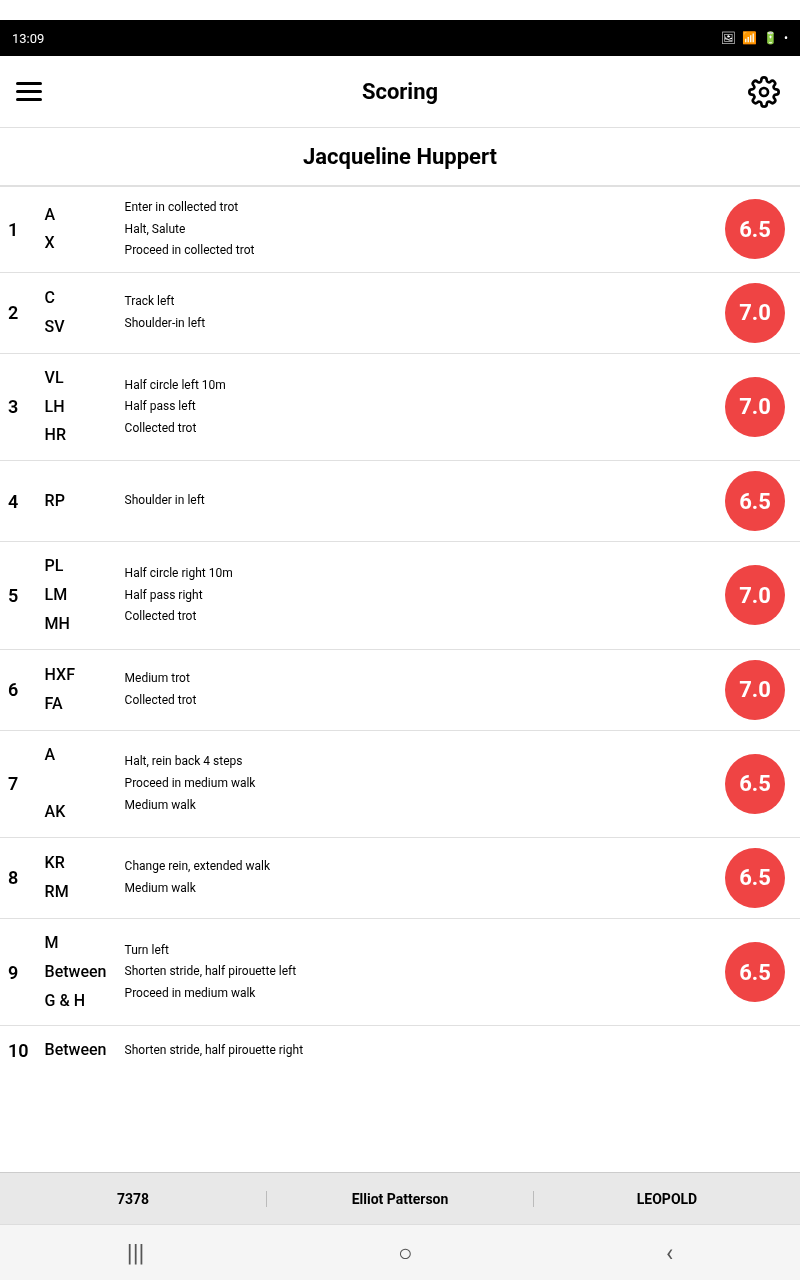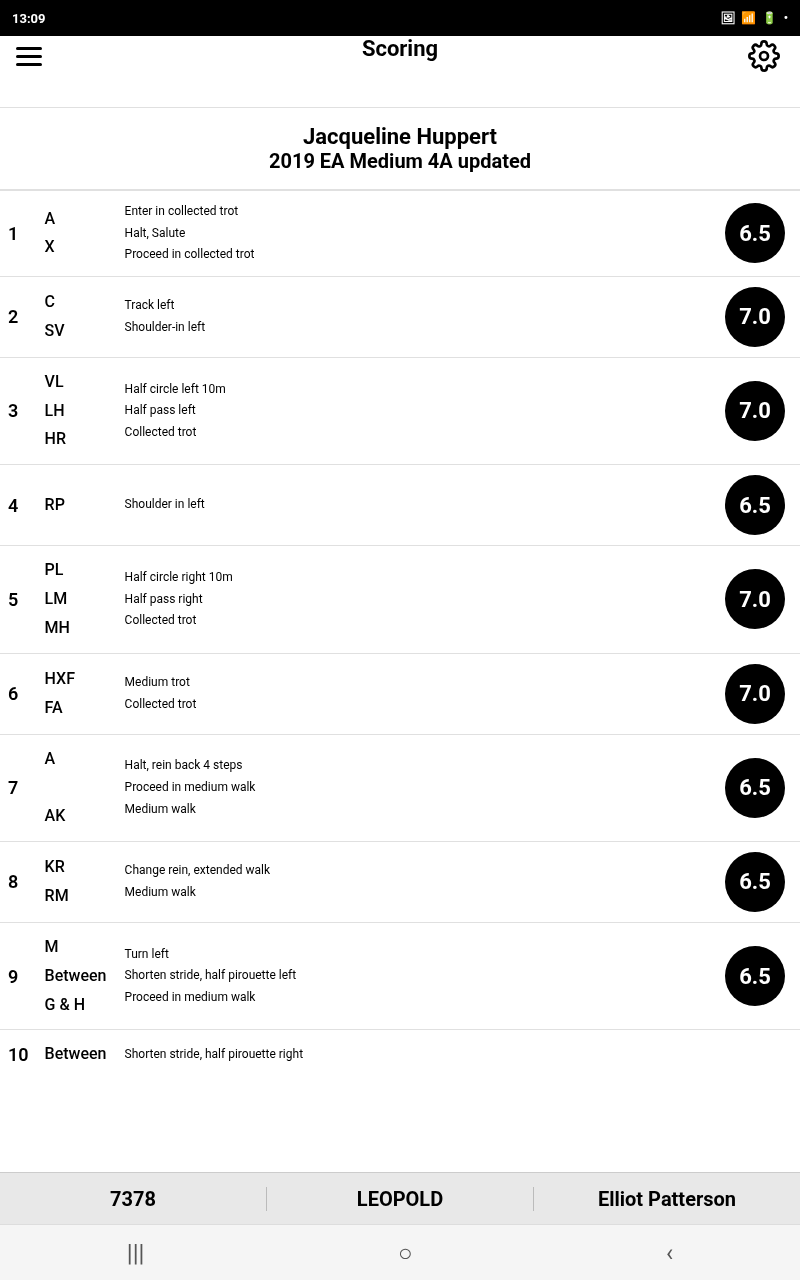--- a/index.html
+++ b/index.html
@@ -15,29 +15,31 @@
 
     
     .status-bar {
       background: #000;
       color: #fff;
       height: 36px;
       display: flex;
       align-items: center;
       padding: 0 12px;
       font-size: 13px;
-      font-weight: 700;
+      font-weight: 400;
+      margin-top: 20px;
     }
     .status-bar .time { flex: 1; }
     .status-icons { display: flex; gap: 6px; align-items: center; font-size: 12px; }
 
     
     .top-bar {
       height: 72px;
       display: flex;
+      align-items: center;
       padding: 0 16px;
       border-bottom: 1px solid #e0e0e0;
       background: #fff;
     }
     .hamburger-btn {
       width: 40px;
       height: 40px;
       display: flex;
       flex-direction: column;
       justify-content: center;
@@ -118,21 +120,21 @@
       line-height: 1.8;
       vertical-align: top;
       padding-top: 10px;
     }
     .score-cell {
       width: 90px;
       text-align: center;
       vertical-align: middle;
     }
     .score-badge {
-      background: #000000;
+      background: #ef4444;
       color: #fff;
       border-radius: 50%;
       width: 60px;
       height: 60px;
       display: inline-flex;
       align-items: center;
       justify-content: center;
       font-size: 22px;
       font-weight: 700;
     }
@@ -144,21 +146,21 @@
       width: 800px;
       background: #e8e8e8;
       display: flex;
       align-items: center;
       height: 52px;
       border-top: 1px solid #ccc;
     }
     .bottom-info .bi-segment {
       flex: 1;
       text-align: center;
-      font-size: 20px;
+      font-size: 14px;
       font-weight: 700;
     }
     .bottom-info .bi-segment:not(:last-child) {
       border-right: 1px solid #bbb;
     }
 
     
     .nav-bar {
       position: fixed;
       bottom: 0;
@@ -208,21 +210,20 @@
   <div class="gear-btn">
     <svg width="32" height="32" viewBox="0 0 24 24" fill="none" stroke="#000" stroke-width="2" stroke-linecap="round" stroke-linejoin="round">
       <circle cx="12" cy="12" r="3"></circle>
       <path d="M19.4 15a1.65 1.65 0 0 0 .33 1.82l.06.06a2 2 0 0 1-2.83 2.83l-.06-.06a1.65 1.65 0 0 0-1.82-.33 1.65 1.65 0 0 0-1 1.51V21a2 2 0 0 1-4 0v-.09A1.65 1.65 0 0 0 9 19.4a1.65 1.65 0 0 0-1.82.33l-.06.06a2 2 0 0 1-2.83-2.83l.06-.06A1.65 1.65 0 0 0 4.68 15a1.65 1.65 0 0 0-1.51-1H3a2 2 0 0 1 0-4h.09A1.65 1.65 0 0 0 4.6 9a1.65 1.65 0 0 0-.33-1.82l-.06-.06a2 2 0 0 1 2.83-2.83l.06.06A1.65 1.65 0 0 0 9 4.68a1.65 1.65 0 0 0 1-1.51V3a2 2 0 0 1 4 0v.09a1.65 1.65 0 0 0 1 1.51 1.65 1.65 0 0 0 1.82-.33l.06-.06a2 2 0 0 1 2.83 2.83l-.06.06A1.65 1.65 0 0 0 19.4 9a1.65 1.65 0 0 0 1.51 1H21a2 2 0 0 1 0 4h-.09a1.65 1.65 0 0 0-1.51 1z"></path>
     </svg>
   </div>
 </div>
 
 <div class="rider-info">
   <div class="rider-name">Jacqueline Huppert</div>
-  <div class="test-name">2019 EA Medium 4A updated</div>
 </div>
 
 <div class="main-content">
   <table class="score-table">
     <tbody id="score-tbody">
         <tr class="score-row">
           <td class="num-cell">1</td>
           <td class="letters-cell">A<br>X</td>
           <td class="movements-cell">Enter in collected trot<br>Halt, Salute<br>Proceed in collected trot</td>
           <td class="score-cell"><div class="score-badge">6.5</div></td>
@@ -280,21 +281,21 @@
           <td class="letters-cell">Between</td>
           <td class="movements-cell">Shorten stride, half pirouette right</td>
           <td class="score-cell"></td>
         </tr>
       </tbody>
   </table>
 </div>
 
 <div class="bottom-info">
   <div class="bi-segment">7378</div>
+  <div class="bi-segment">Elliot Patterson</div>
   <div class="bi-segment">LEOPOLD</div>
-  <div class="bi-segment">Elliot Patterson</div>
 </div>
 
 <div class="nav-bar">
   <div class="nav-btn">|||</div>
   <div class="nav-btn">○</div>
   <div class="nav-btn">‹</div>
 </div>
 
 </body></html>

